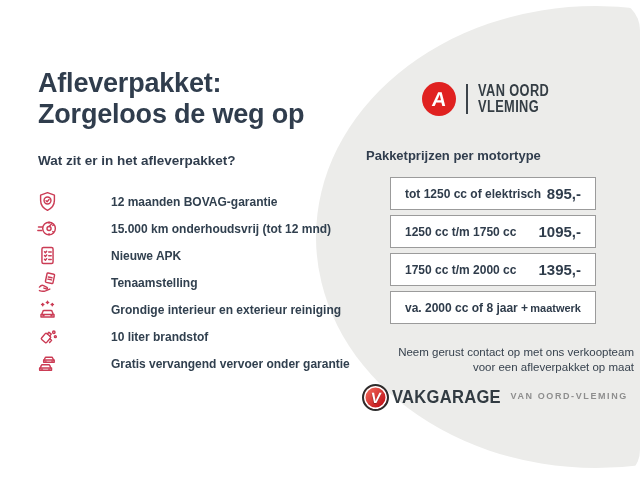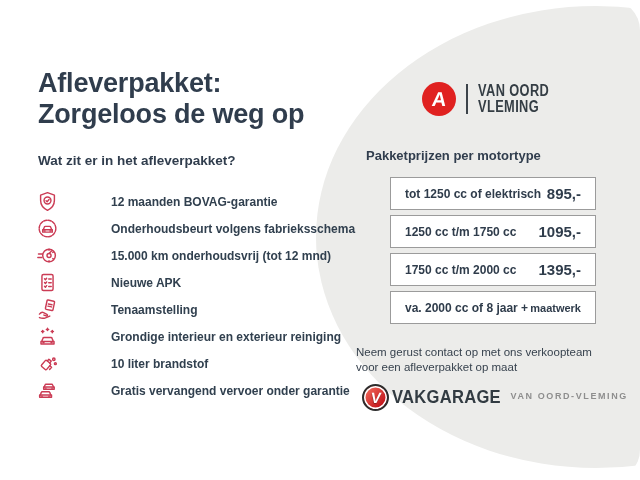--- a/index.html
+++ b/index.html
@@ -53,21 +53,21 @@
   .price-rows{position:absolute;left:390px;top:177px;width:206px;}
   .price-row{
     width:206px;height:33px;background:#ffffff;border:1px solid var(--box-border);
     display:flex;align-items:center;justify-content:space-between;
     padding:0 14px;margin-bottom:5px;
   }
   .price-label{font-size:12px;font-weight:700;color:#2f3c4b;white-space:nowrap;}
   .price-value{font-size:15px;font-weight:700;color:#2f3c4b;white-space:nowrap;}
   .price-value.small{font-size:11px;}
   .contact-note{
-    position:absolute;left:356px;top:345px;width:278px;text-align:left;
+    position:absolute;left:356px;top:345px;width:278px;text-align:right;
     font-size:11.5px;line-height:15px;font-weight:400;color:#37424e;
   }
   .contact-note span{display:block;}
   .footer-logo{position:absolute;left:366px;top:384px;width:258px;display:flex;align-items:center;justify-content:center;}
   .footer-badge{
     width:27px;height:27px;border-radius:50%;flex:0 0 27px;
     background:linear-gradient(135deg,#f2695a 10%,#c01118 85%);
     border:2px solid #2d2d2d;box-shadow:inset 0 0 0 1.5px #ffffff;
     display:flex;align-items:center;justify-content:center;
   }
@@ -96,31 +96,20 @@
       <span class="feature-icon">
         <svg viewBox="0 0 24 24">
             <path d="M12 2.8 L19.2 5.4 V10.8 C19.2 15.9 16.2 19.3 12 21.2 C7.8 19.3 4.8 15.9 4.8 10.8 V5.4 Z"></path>
             <circle cx="12" cy="11" r="3.6"></circle>
             <path d="M10.5 11.1 l1.1 1.1 2-2.3"></path>
           </svg>
       </span>
       <span class="feature-label">12 maanden BOVAG-garantie</span>
     </div>
 
-    <div class="feature-row">
-      <span class="feature-icon">
-        <svg viewBox="0 0 24 24">
-            <circle cx="12" cy="12" r="8.7" stroke-dasharray="3.3 1.3"></circle>
-            <path d="M7.6 13.4 l1-2.7 q.3-.9 1.2-.9 h4.4 q.9 0 1.2.9 l1 2.7"></path>
-            <path d="M7 13.4 h10 v2.4 h-10 z"></path>
-            <path d="M8.6 14.6 h.9 M14.5 14.6 h.9"></path>
-          </svg>
-      </span>
-      <span class="feature-label">Onderhoudsbeurt volgens fabrieksschema</span>
-    </div>
 
     <div class="feature-row">
       <span class="feature-icon">
         <svg viewBox="0 0 24 24">
             <circle cx="13.6" cy="12" r="6.6"></circle>
             <circle cx="13.6" cy="12" r="2.1"></circle>
             <path d="M13.6 9.9 l2.6-2.6"></path>
             <path d="M2.6 10.4 h4.1"></path>
             <path d="M1.9 14 h4.1"></path>
             <path d="M13.6 5.4 v1.2 M18.3 8.2 l-.8.6 M18.3 15.8 l-.8-.6 M13.6 18.6 v-1.2"></path>

